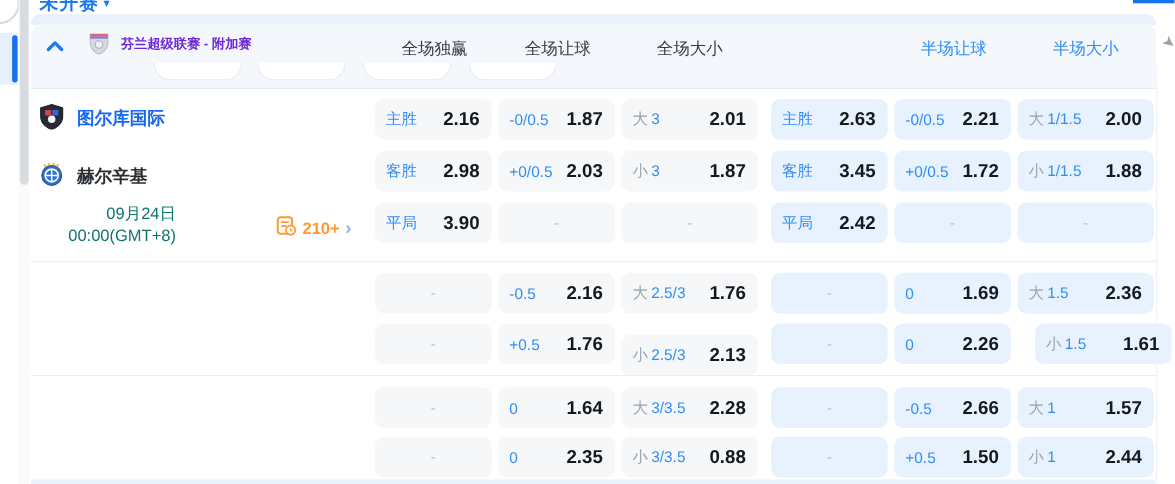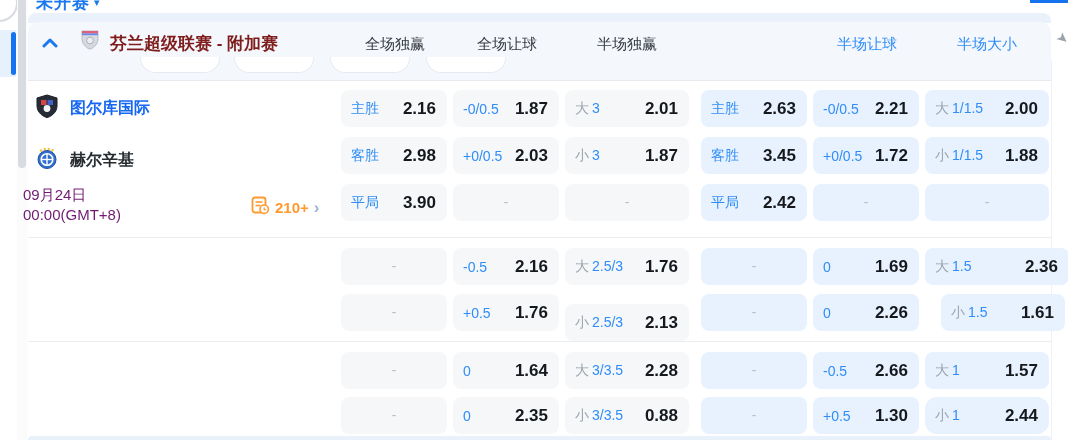--- a/index.html
+++ b/index.html
@@ -15,37 +15,37 @@
   
   .clipped-tab{position:absolute;left:36px;top:-9px;font-size:17px;font-weight:700;color:#1a78f0;letter-spacing:1px;}
   .clipped-tab .caret{font-size:11px;margin-left:4px;vertical-align:2px;}
   .top-right-line{position:absolute;left:1030px;top:0;width:38px;height:3px;background:#1673f0;}
   
   .band{position:absolute;left:28px;top:13px;width:1023px;height:10px;background:#eaf1fa;border-radius:8px 8px 0 0;}
   .panel-header{position:absolute;left:28px;top:22px;width:1023px;height:58px;background:#f4f7fc;border-radius:10px 10px 0 0;}
   .header-divider{position:absolute;left:28px;top:80px;width:1023px;height:1px;background:#e7e9ee;}
   .chevron-up{position:absolute;left:42px;top:34px;}
   .trophy{position:absolute;left:80px;top:29px;}
-  .league-title{position:absolute;left:110px;top:32px;font-size:17px;font-weight:700;color:#7f1d1d;}
+  .league-title{position:absolute;left:110px;top:32px;font-size:12px;font-weight:700;color:#6d28d9;}
   .colhead{position:absolute;top:35px;width:120px;text-align:center;font-size:15px;font-weight:500;color:#363b41;}
   .colhead.half{color:#2f8df8;}
   .hc1{left:335px}.hc2{left:447px}.hc3{left:567px}.hc4{left:695px}.hc5{left:807px}.hc6{left:927px}
   .pill{position:absolute;top:57px;height:15px;width:78px;background:#fff;border:1px solid #e6ebf2;border-top:none;
         border-radius:0 0 15px 15px;}
   .pin-icon{position:absolute;left:1057px;top:30px;color:#9aa2ac;font-size:14px;transform:rotate(40deg);}
   
   .card-right-border{position:absolute;left:1051px;top:60px;width:1px;height:380px;background:#eef1f5;}
   
   .team-row{position:absolute;left:36px;height:26px;display:flex;align-items:center;gap:12px;}
   .team-row.home{top:95px;}
   .team-row.away{top:147px;}
   .team-name-home{font-size:16px;font-weight:700;color:#1668f3;}
   .team-name-away{font-size:16px;font-weight:600;color:#272c31;}
-  .date-block{position:absolute;left:23px;top:185px;width:150px;text-align:left;
-              font-size:15px;color:#701a75;line-height:20px;}
+  .date-block{position:absolute;left:10px;top:185px;width:150px;text-align:right;
+              font-size:15px;color:#0f766e;line-height:20px;}
   .more-group{position:absolute;left:251px;top:196px;display:flex;align-items:center;gap:5px;}
   .more-count{font-size:15px;font-weight:600;color:#ff9a30;}
   .more-chevron{font-size:17px;color:#9db4d6;font-weight:600;line-height:14px;}
   
   .cell{position:absolute;border-radius:8px;}
   .cell.ft{background:#f5f7f9;}
   .cell.half{background:#e8f2fe;}
   .cell .lab{position:absolute;left:10px;top:50%;transform:translateY(-50%);font-size:14px;color:#2f8df8;white-space:nowrap;}
   .cell .pfx{color:#9aa4ae;margin-right:3px;}
   .cell .val{position:absolute;right:11px;top:50%;transform:translateY(-50%);font-size:17px;font-weight:700;color:#15191e;text-align:center;}
@@ -87,21 +87,21 @@
       <path d="M2 2 h16 v8 c0 6 -6 10 -8 10 c-2 0 -8 -4 -8 -10 z" fill="#d6d9de" stroke="#b9bec6" stroke-width="1"></path>
       <rect x="2" y="2" width="16" height="2.4" fill="#e0607a"></rect>
       <rect x="2" y="4.4" width="16" height="1.8" fill="#6f86e8"></rect>
       <circle cx="10" cy="11.5" r="3.4" fill="#eceef1" stroke="#aab0b8" stroke-width="1"></circle>
     </svg>
   </div>
   <div class="league-title">芬兰超级联赛 - 附加赛</div>
 
   <div class="colhead hc1">全场独赢</div>
   <div class="colhead hc2">全场让球</div>
-  <div class="colhead hc3">半场独赢</div>
+  <div class="colhead hc3">全场大小</div>
   <div class="colhead half hc5">半场让球</div>
   <div class="colhead half hc6">半场大小</div>
 
   <div class="pin-icon">➤</div>
   <div class="header-divider"></div>
   <div class="card-right-border"></div>
 
   <div class="team-row home">
     <span>
       <svg width="22" height="24" viewBox="0 0 22 24">
@@ -214,21 +214,21 @@
       </div>
       <div class="cell ft" style="left: 565px; top: 248px; width: 124px; height: 37px;">
         <span class="lab"><span class="pfx">大</span><span>2.5/3</span></span>
         <span class="val">1.76</span>
       </div>
       <div class="cell half dash" style="left: 701px; top: 248px; width: 106px; height: 37px;">-</div>
       <div class="cell half" style="left: 813px; top: 248px; width: 106px; height: 37px;">
         <span class="lab"><span>0</span></span>
         <span class="val">1.69</span>
       </div>
-      <div class="cell half" style="left: 925px; top: 248px; width: 144px; height: 37px;">
+      <div class="cell half" style="left: 925px; top: 248px; width: 124px; height: 37px;">
         <span class="lab"><span class="pfx">大</span><span>1.5</span></span>
         <span class="val">2.36</span>
       </div>
       <div class="cell ft dash" style="left: 341px; top: 294px; width: 106px; height: 37px;">-</div>
       <div class="cell ft" style="left: 453px; top: 294px; width: 106px; height: 37px;">
         <span class="lab"><span>+0.5</span></span>
         <span class="val">1.76</span>
       </div>
       <div class="cell ft" style="left: 565px; top: 304px; width: 124px; height: 37px;">
         <span class="lab"><span class="pfx">小</span><span>2.5/3</span></span>
@@ -266,23 +266,23 @@
         <span class="lab"><span>0</span></span>
         <span class="val">2.35</span>
       </div>
       <div class="cell ft" style="left: 565px; top: 397px; width: 124px; height: 37px;">
         <span class="lab"><span class="pfx">小</span><span>3/3.5</span></span>
         <span class="val">0.88</span>
       </div>
       <div class="cell half dash" style="left: 701px; top: 397px; width: 106px; height: 37px;">-</div>
       <div class="cell half" style="left: 813px; top: 397px; width: 106px; height: 37px;">
         <span class="lab"><span>+0.5</span></span>
-        <span class="val">1.30</span>
-      </div>
-      <div class="cell half" style="left: 925px; top: 397px; width: 124px; height: 37px; border-radius: 12px;">
+        <span class="val">1.50</span>
+      </div>
+      <div class="cell half" style="left: 925px; top: 397px; width: 124px; height: 37px;">
         <span class="lab"><span class="pfx">小</span><span>1</span></span>
         <span class="val">2.44</span>
       </div>
     </div>
 
   <div class="group-divider gd1"></div>
   <div class="group-divider gd2"></div>
   <div class="next-section"></div>
 </div>
 

